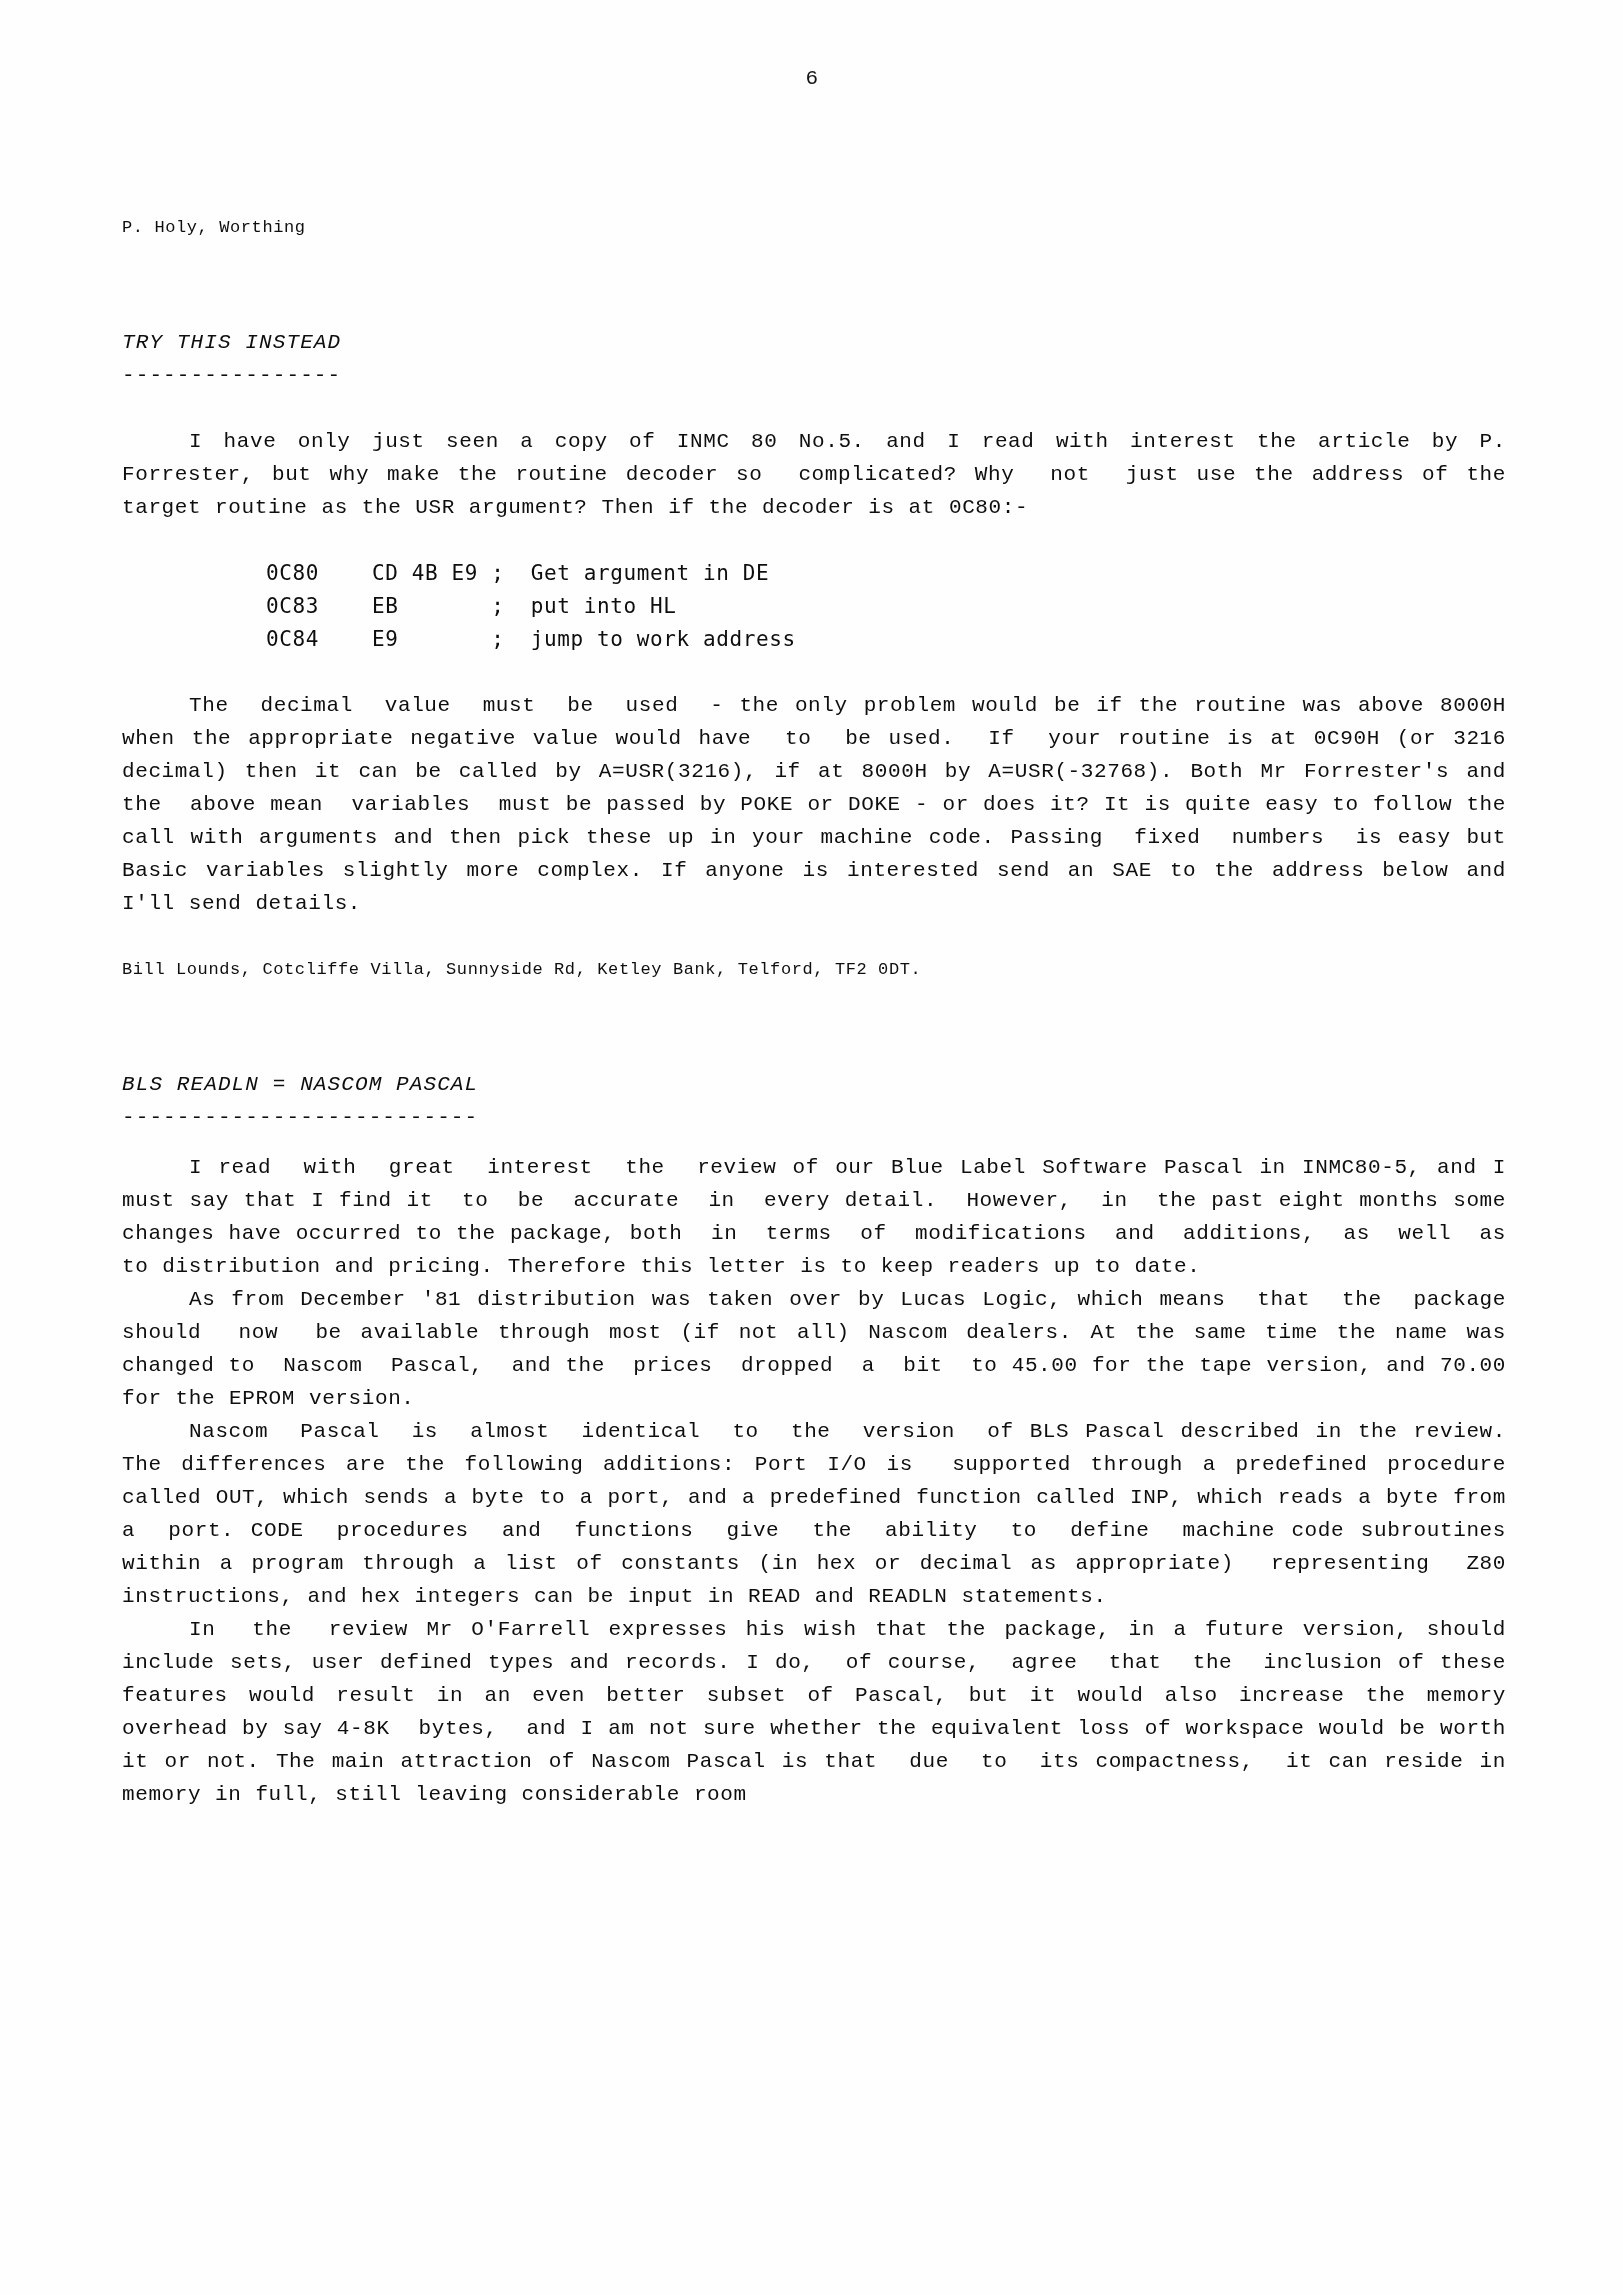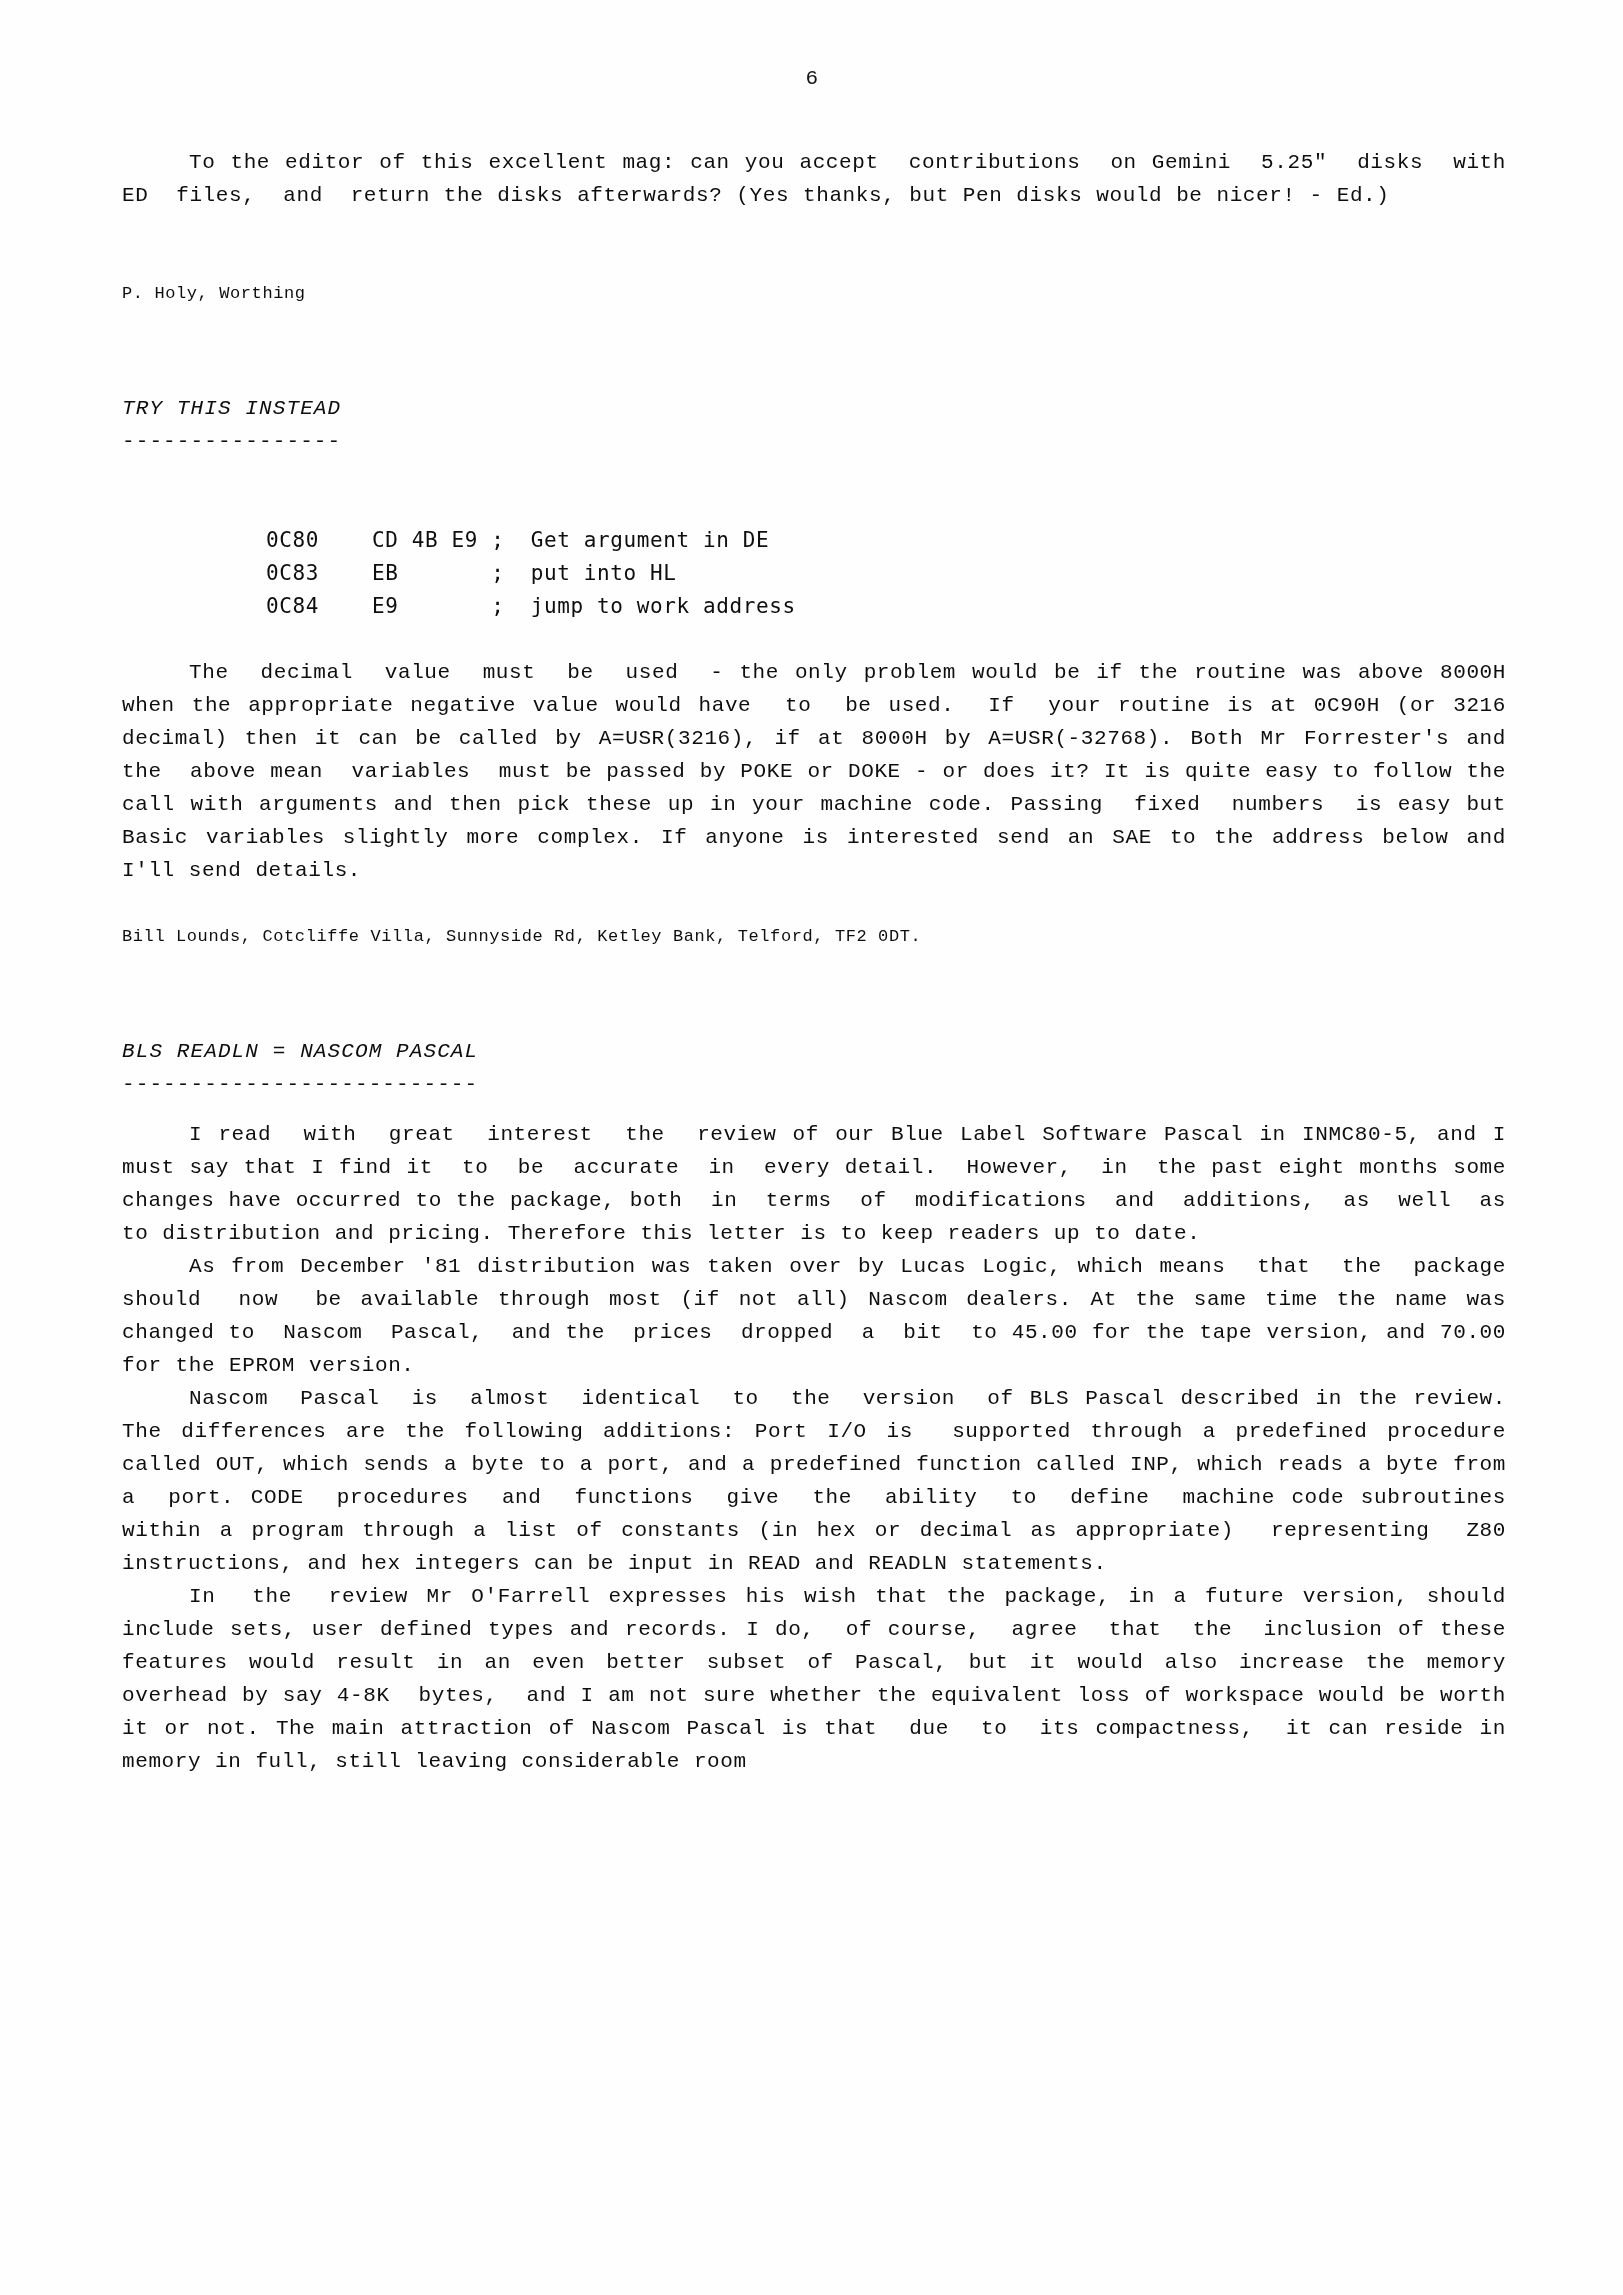--- a/index.html
+++ b/index.html
@@ -109,33 +109,33 @@
 </head>
 <body>
 
 <div class="page">
   <div class="sheet">
 
     <div class="folio">6</div>
 
     <div class="body-col">
 
-      <p class="para indent">To the editor of this excellent mag: can you accept  contributions  on Gemini  5.25"  disks  with  ED  files,  and  return the disks afterwards? (Yes thanks, but Pen disks would be nicer! - Ed.)</p>
 
       <div class="vspace-lg"></div>
 
       <p class="plain">P. Holy, Worthing</p>
 
       <div class="vspace-xl"></div>
 
       <p class="heading">TRY THIS INSTEAD</p>
       <p class="rule">----------------</p>
 
       <div class="vspace-md"></div>
 
+      <p class="para indent last-flush">I have only just seen a copy of INMC 80 No.5. and I read with interest the article by P. Forrester, but why make the routine decoder so  complicated? Why  not  just use the address of the target routine as the USR argument? Then if the decoder is at 0C80:-</p>
 
       <div class="vspace-md"></div>
 
       <pre class="code-block">0C80    CD 4B E9 ;  Get argument in DE</pre>
       <pre class="code-block">0C83    EB       ;  put into HL</pre>
       <pre class="code-block">0C84    E9       ;  jump to work address</pre>
 
       <div class="vspace-md"></div>
 
       <p class="para indent last-flush">The  decimal  value  must  be  used  - the only problem would be if the routine was above 8000H when the appropriate negative value would have  to  be used.  If  your routine is at 0C90H (or 3216 decimal) then it can be called by A=USR(3216), if at 8000H by A=USR(-32768). Both Mr Forrester's and  the  above mean  variables  must be passed by POKE or DOKE - or does it? It is quite easy to follow the call with arguments and then pick these up in your machine code. Passing  fixed  numbers  is easy but Basic variables slightly more complex. If anyone is interested send an SAE to the address below and I'll send details.</p>

